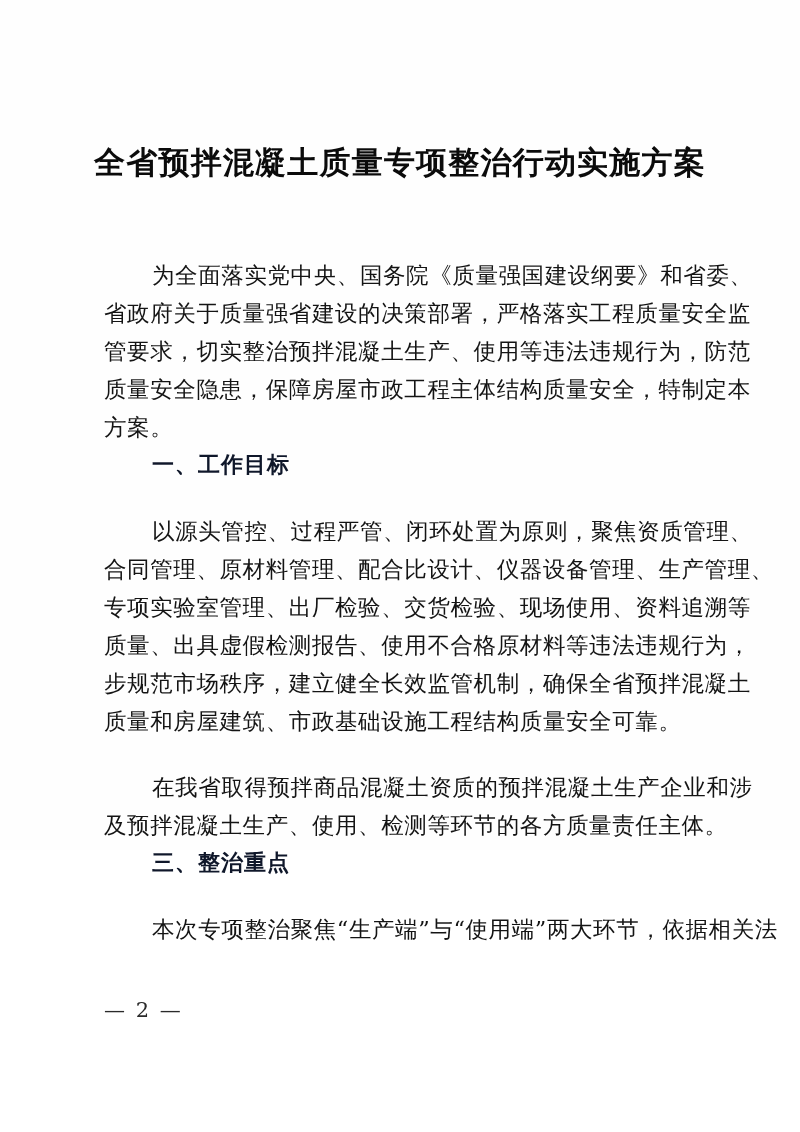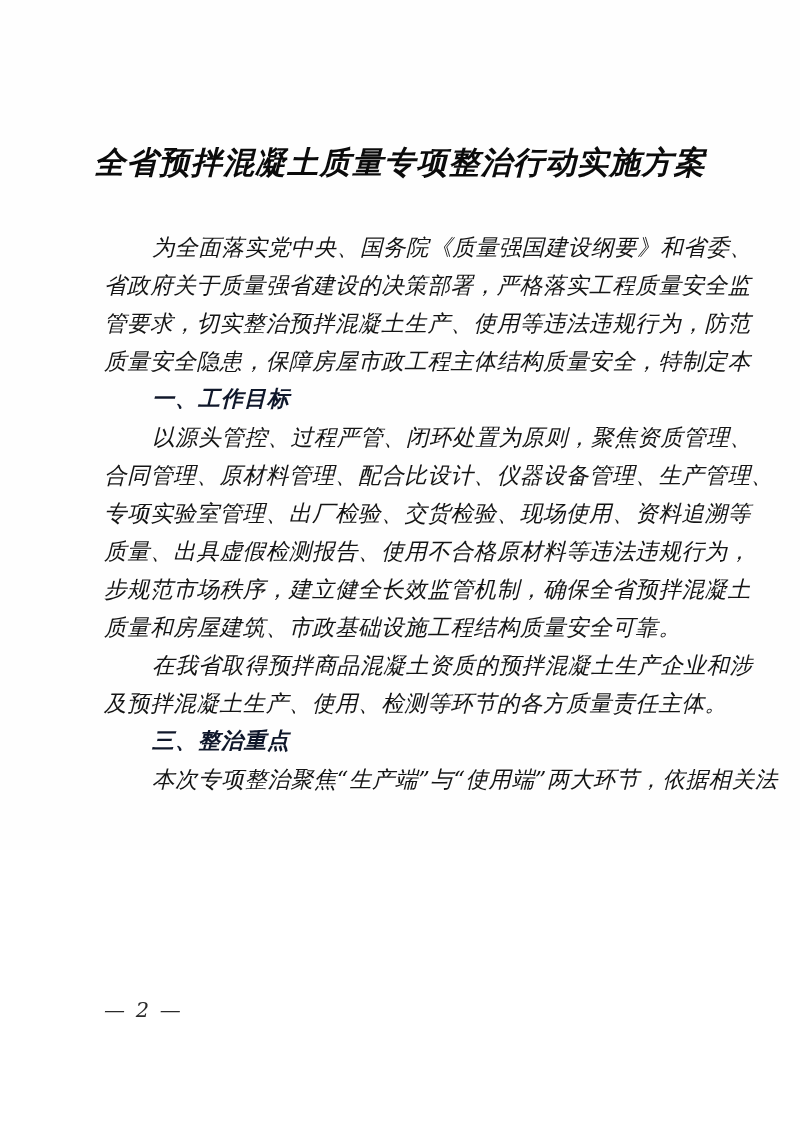--- a/index.html
+++ b/index.html
@@ -14,21 +14,20 @@
     color: #111111;
     overflow: hidden;
   }
 
   .page {
     position: relative;
     width: 800px;
     height: 850px;
     background: #fefefe;
     box-sizing: border-box;
-    font-style: italic;
   }
 
   
   .doc-title {
     position: absolute;
     left: 0;
     top: 142px;
     width: 800px;
     text-align: center;
     font-family: "DejaVu Serif", "Liberation Serif", serif;
@@ -59,20 +58,21 @@
   
   .line {
     display: block;
     white-space: nowrap;
     height: 38px;
     line-height: 38px;
   }
   
   .line.indent {
     padding-left: 48px;
+    margin-top: 28px;
   }
 
   .section-heading {
     display: block;
     height: 38px;
     line-height: 38px;
     padding-left: 48px;
     font-family: "DejaVu Sans", "Liberation Sans", sans-serif;
     font-weight: 700;
     font-size: 22px;
@@ -100,20 +100,21 @@
 
   <div class="doc-title">全省预拌混凝土质量专项整治行动实施方案</div>
 
   <div class="body-block">
 
     <div class="para">
       <span class="line indent">为全面落实党中央、国务院《质量强国建设纲要》和省委、</span>
       <span class="line">省政府关于质量强省建设的决策部署，严格落实工程质量安全监</span>
       <span class="line">管要求，切实整治预拌混凝土生产、使用等违法违规行为，防范</span>
       <span class="line">质量安全隐患，保障房屋市政工程主体结构质量安全，特制定本</span>
+      <span class="line">方案。</span>
     </div>
 
     <div class="section">
       <span class="section-heading">一、工作目标</span>
       <div class="para">
         <span class="line indent">以源头管控、过程严管、闭环处置为原则，聚焦资质管理、</span>
         <span class="line">合同管理、原材料管理、配合比设计、仪器设备管理、生产管理、</span>
         <span class="line">专项实验室管理、出厂检验、交货检验、现场使用、资料追溯等</span>
         <span class="line">质量、出具虚假检测报告、使用不合格原材料等违法违规行为，</span>
         <span class="line">步规范市场秩序，建立健全长效监管机制，确保全省预拌混凝土</span>

